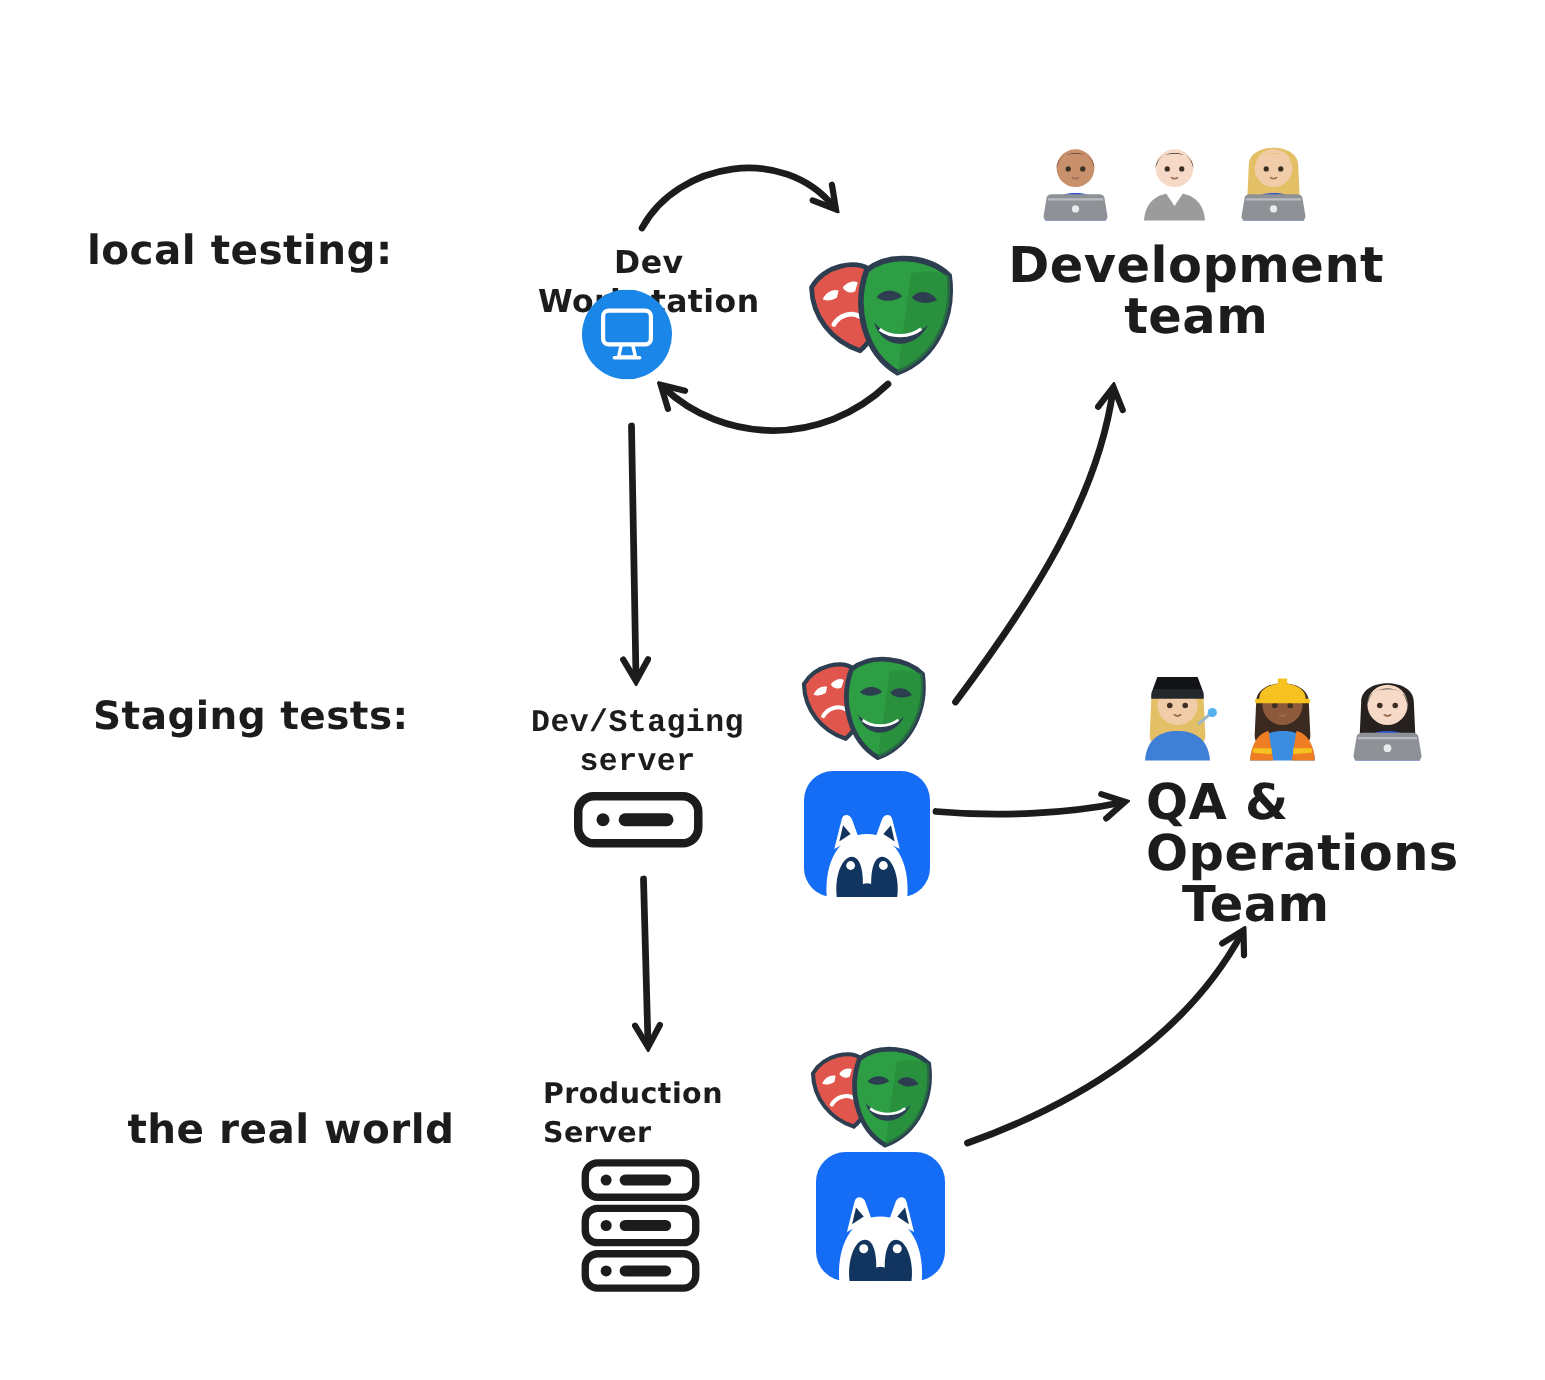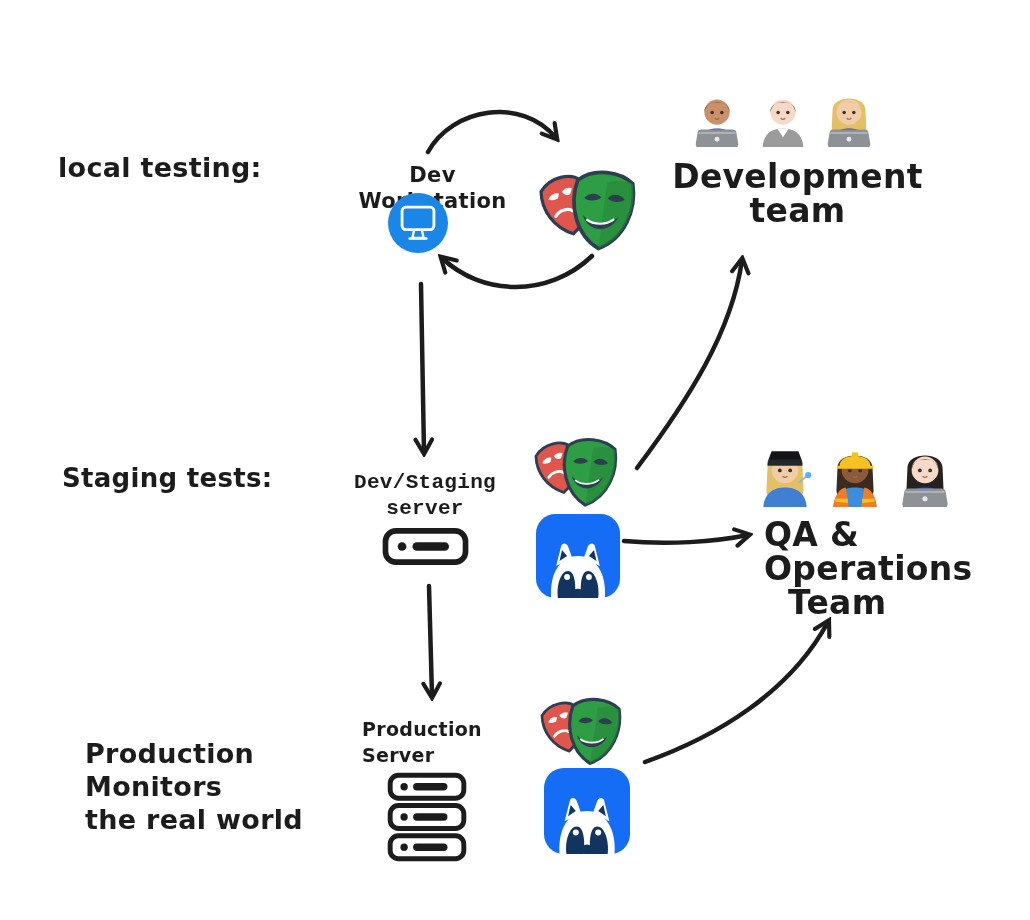--- a/index.html
+++ b/index.html
@@ -97,21 +97,20 @@
 
   <div class="abs hand annotation" style="left:58px;top:150px;width:270px;">
     <div>local testing:</div>
   </div>
 
   <div class="abs hand annotation" style="left:62px;top:462px;width:290px;line-height:33px;font-size:26px;">
     <div>Staging tests:</div>
   </div>
 
   <div class="abs hand annotation" style="left:85px;top:737px;width:300px;line-height:33px;">
-    <div>Production Monitors</div>
     <div>the real world</div>
   </div>
 
   <div class="abs hand node-label" style="left:340px;top:162px;width:185px;">Dev Workstation</div>
   <div class="abs icon-box" style="left:388px;top:193px;width:60px;height:60px;">
     <svg viewBox="0 0 64 64">
         <use href="#sym-monitor"></use>
       </svg>
   </div>
 

